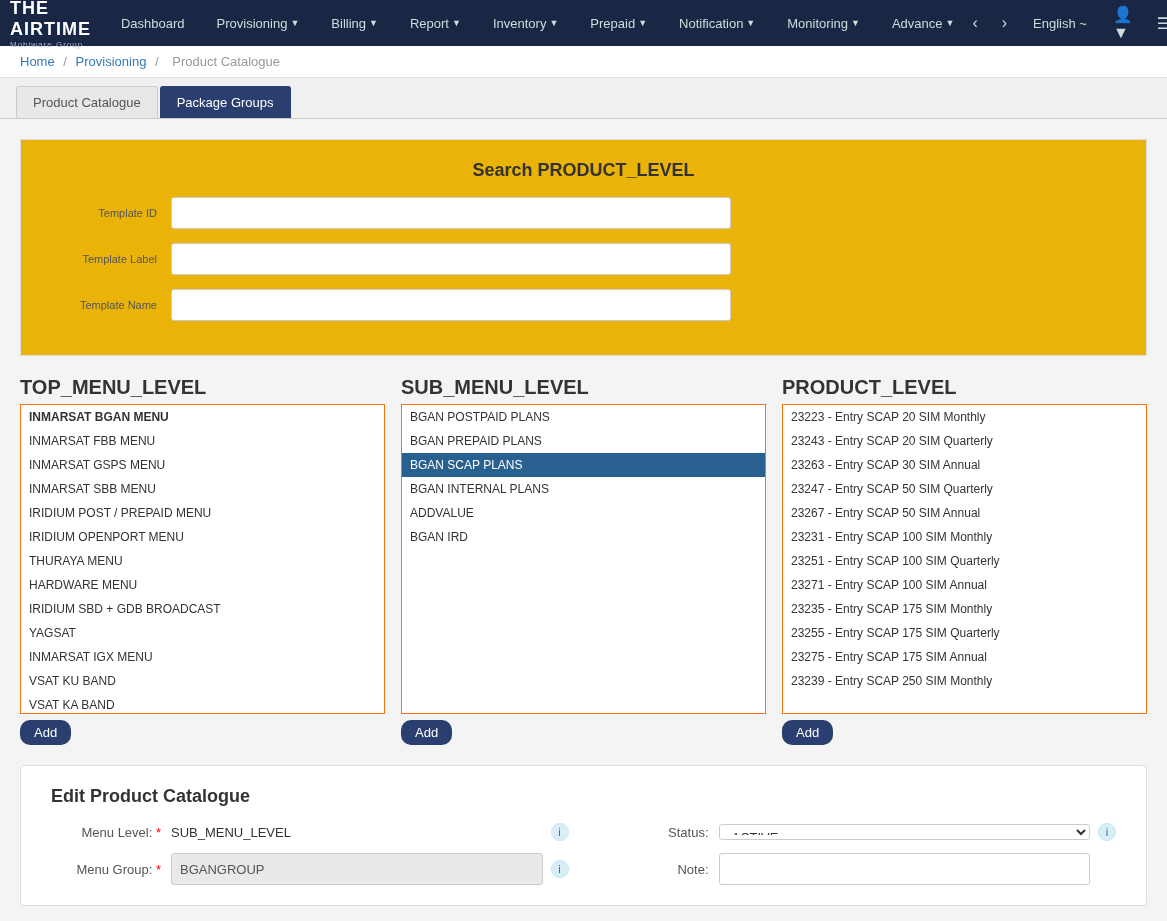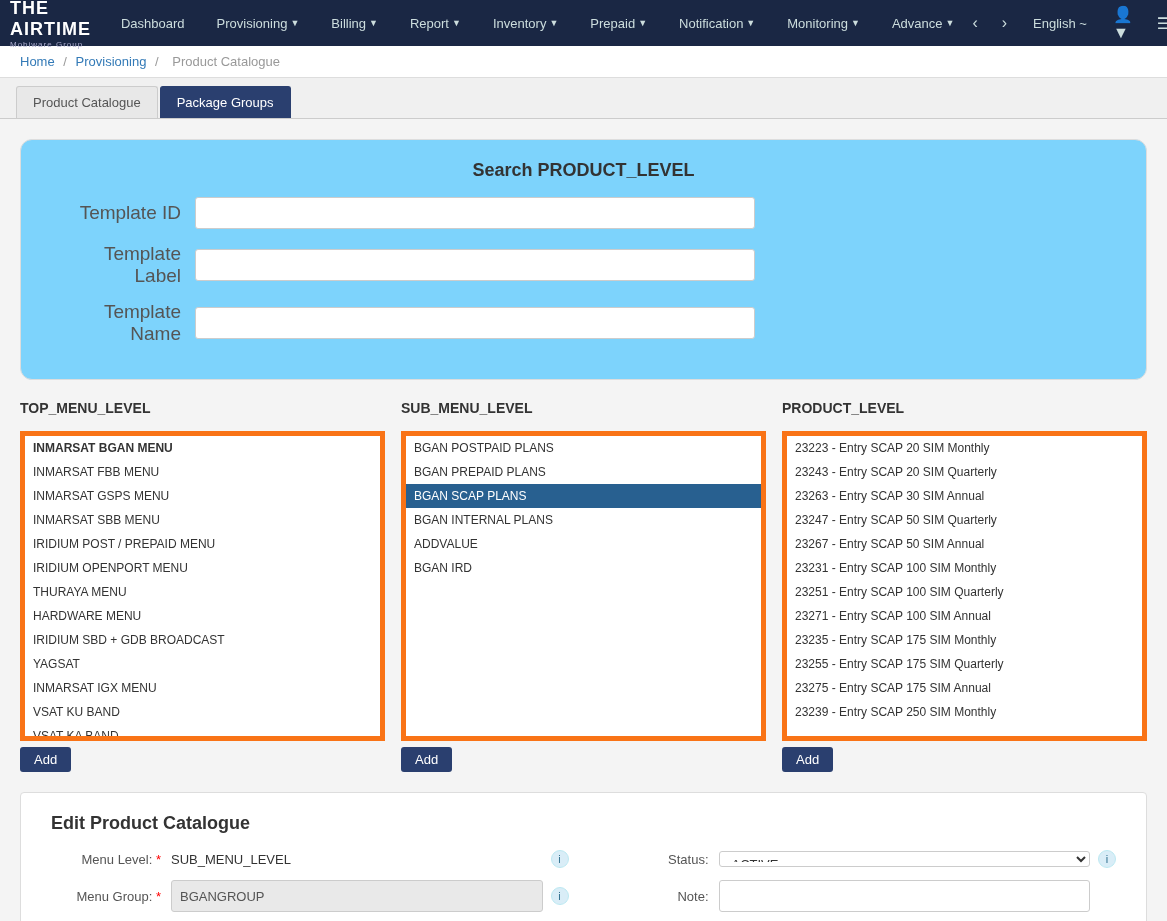--- a/index.html
+++ b/index.html
@@ -96,44 +96,44 @@
       border-color: #2a3f6f;
     }
 
     
     .main-content {
       padding: 20px;
     }
 
     
     .search-section {
-      background: #7dd3fc;
+      background: #eab308;
       border: 1px solid #ddd;
-      border-radius: 12px;
-      padding: 20px 44px;
+      border-radius: 0;
+      padding: 20px 20px;
       margin-bottom: 20px;
     }
     .search-title {
       font-size: 18px;
       font-weight: bold;
       color: #333;
       margin-bottom: 16px;
       text-align: center;
     }
     .form-row {
       display: flex;
       align-items: center;
       margin-bottom: 14px;
     }
     .form-label {
       width: 130px;
       text-align: right;
       padding-right: 14px;
       color: #555;
-      font-size: 19px;
+      font-size: 11px;
       flex-shrink: 0;
     }
     .form-input {
       flex: 1;
       max-width: 560px;
       height: 32px;
       border: 1px solid #ccc;
       border-radius: 3px;
       padding: 4px 8px;
       font-size: 13px;
@@ -156,27 +156,27 @@
     
     .list-section {
       display: flex;
       gap: 16px;
       margin-bottom: 20px;
     }
     .list-col {
       flex: 1;
     }
     .list-col-title {
-      font-size: 14px;
+      font-size: 20px;
       font-weight: bold;
       color: #333;
-      margin-bottom: 15px;
+      margin-bottom: 5px;
     }
     .list-box {
-      border: 5px solid #f97316;
+      border: 1px solid #f97316;
       background: #fff;
       height: 310px;
       overflow-y: auto;
       font-size: 12px;
     }
     .list-item {
       padding: 5px 8px;
       cursor: pointer;
       color: #333;
       white-space: nowrap;
@@ -188,21 +188,21 @@
     .list-item.bold { font-weight: bold; }
     .list-add-row {
       margin-top: 6px;
     }
     .btn-add {
       background: #2a3f6f;
       color: #fff;
       border: none;
       padding: 5px 14px;
       font-size: 13px;
-      border-radius: 3px;
+      border-radius: 10px;
       cursor: pointer;
     }
 
     
     .list-box::-webkit-scrollbar { width: 12px; }
     .list-box::-webkit-scrollbar-track { background: #f1f1f1; }
     .list-box::-webkit-scrollbar-thumb { background: #aaa; border-radius: 2px; }
 
     
     .edit-section {

